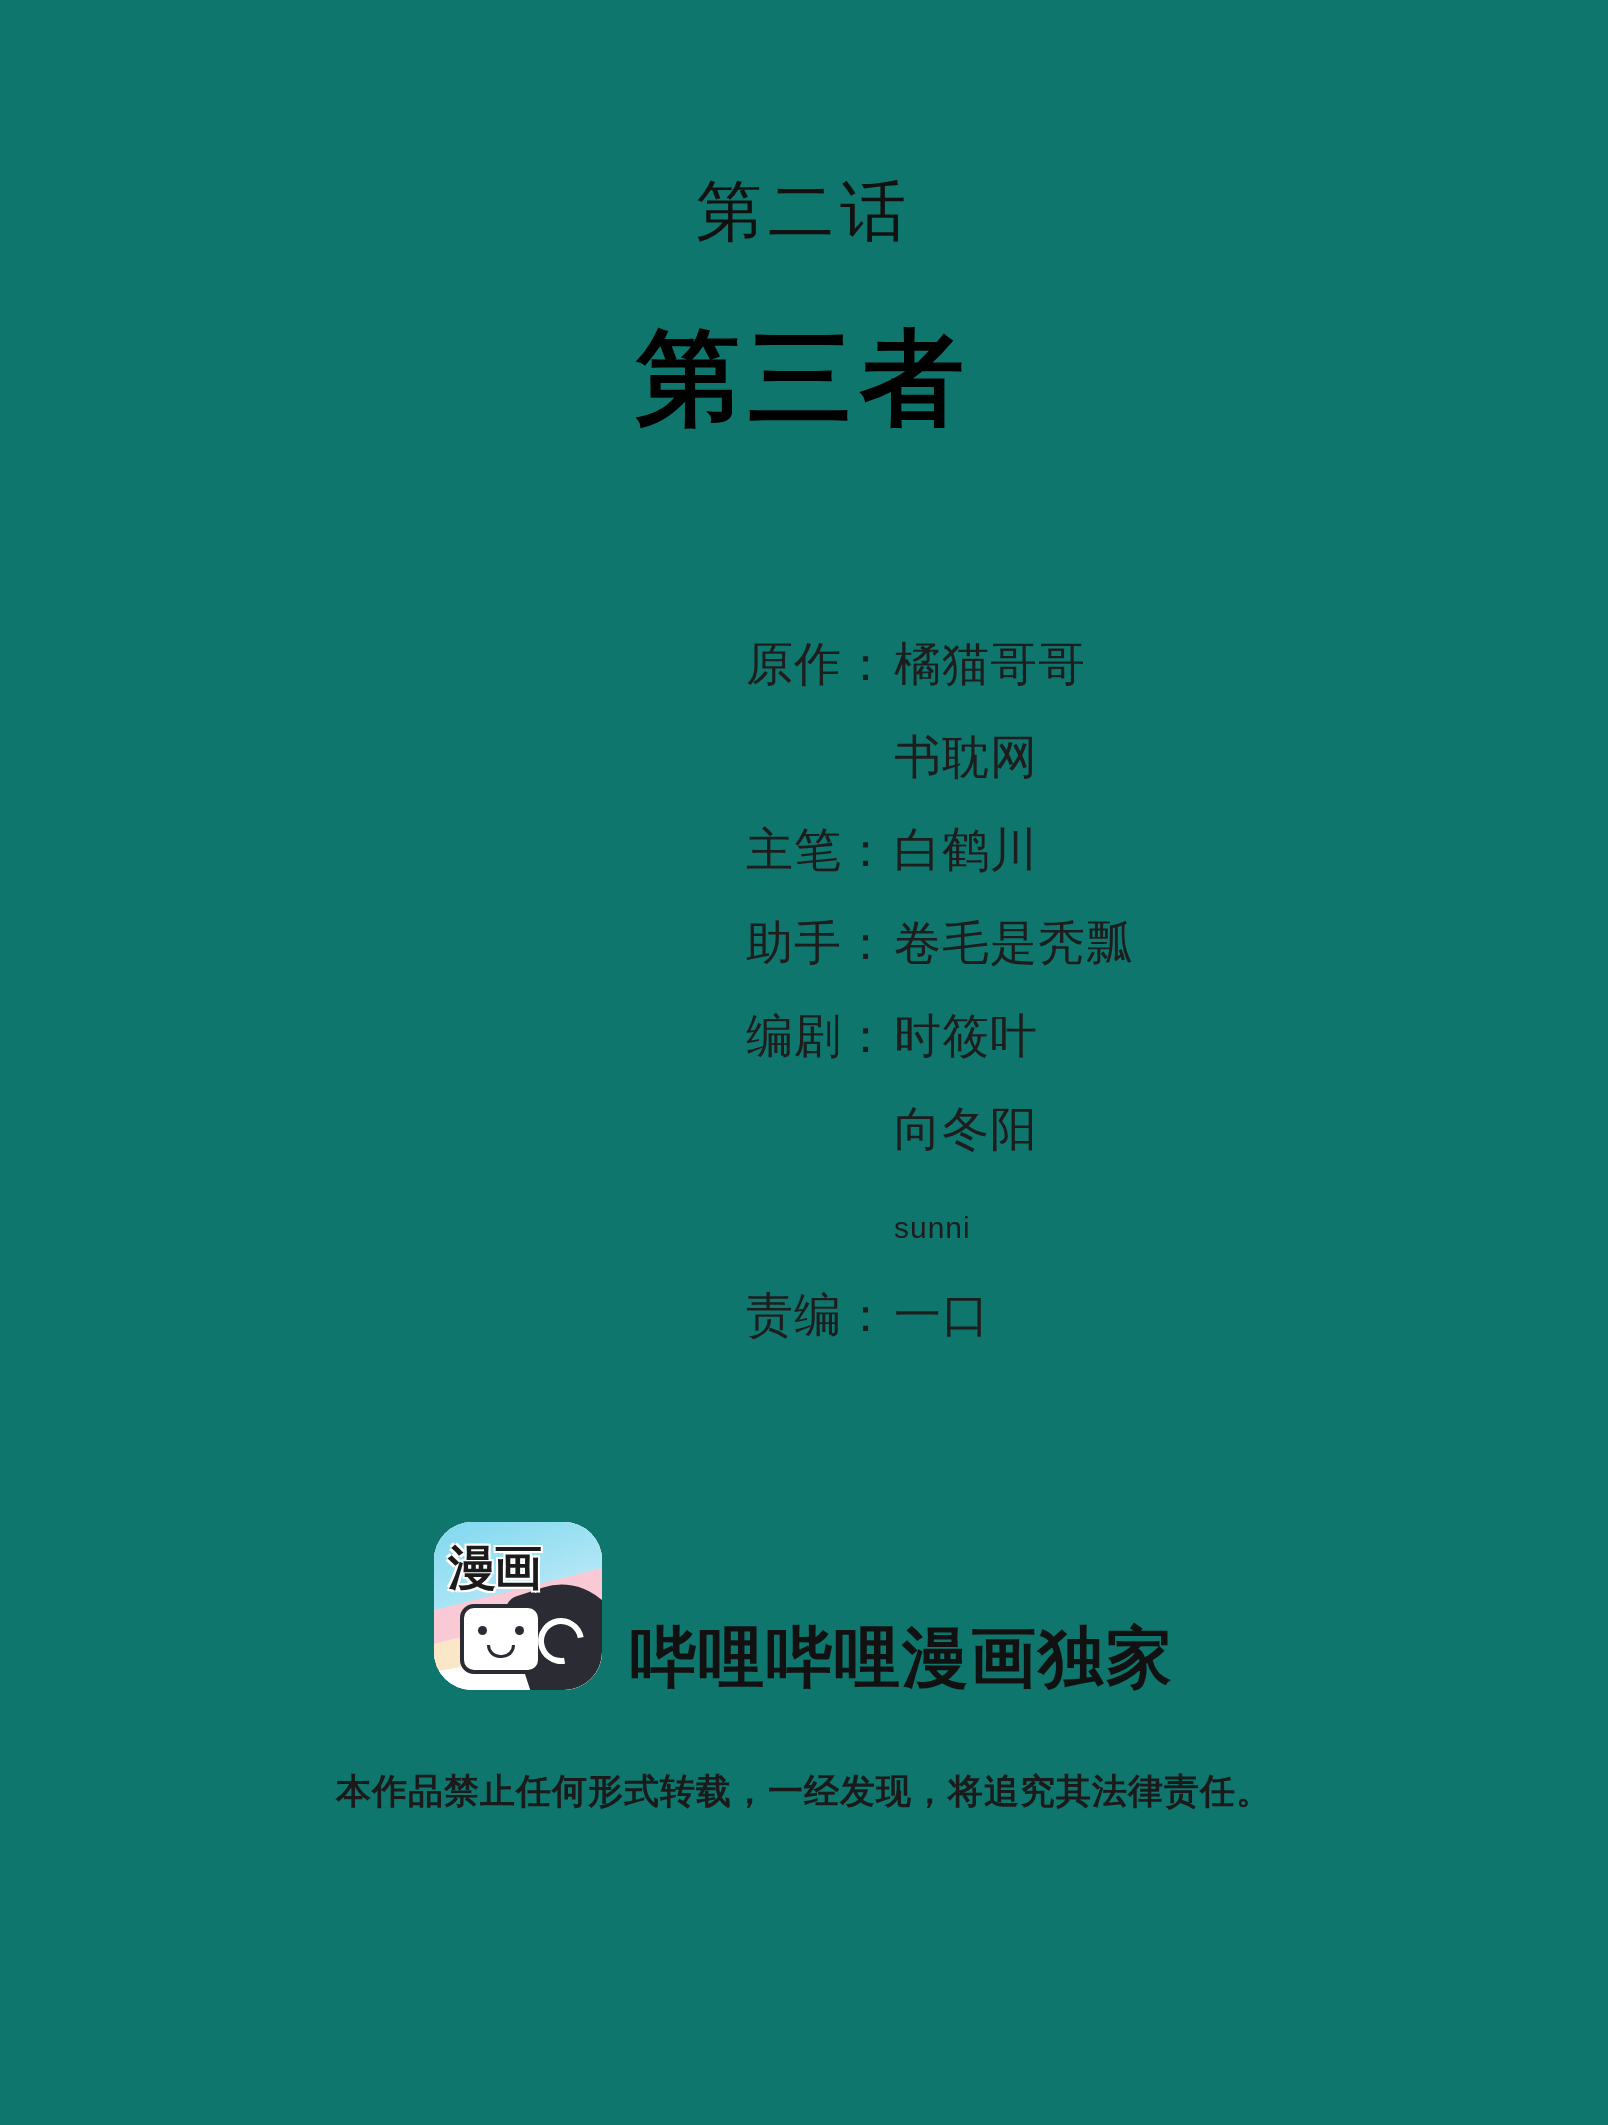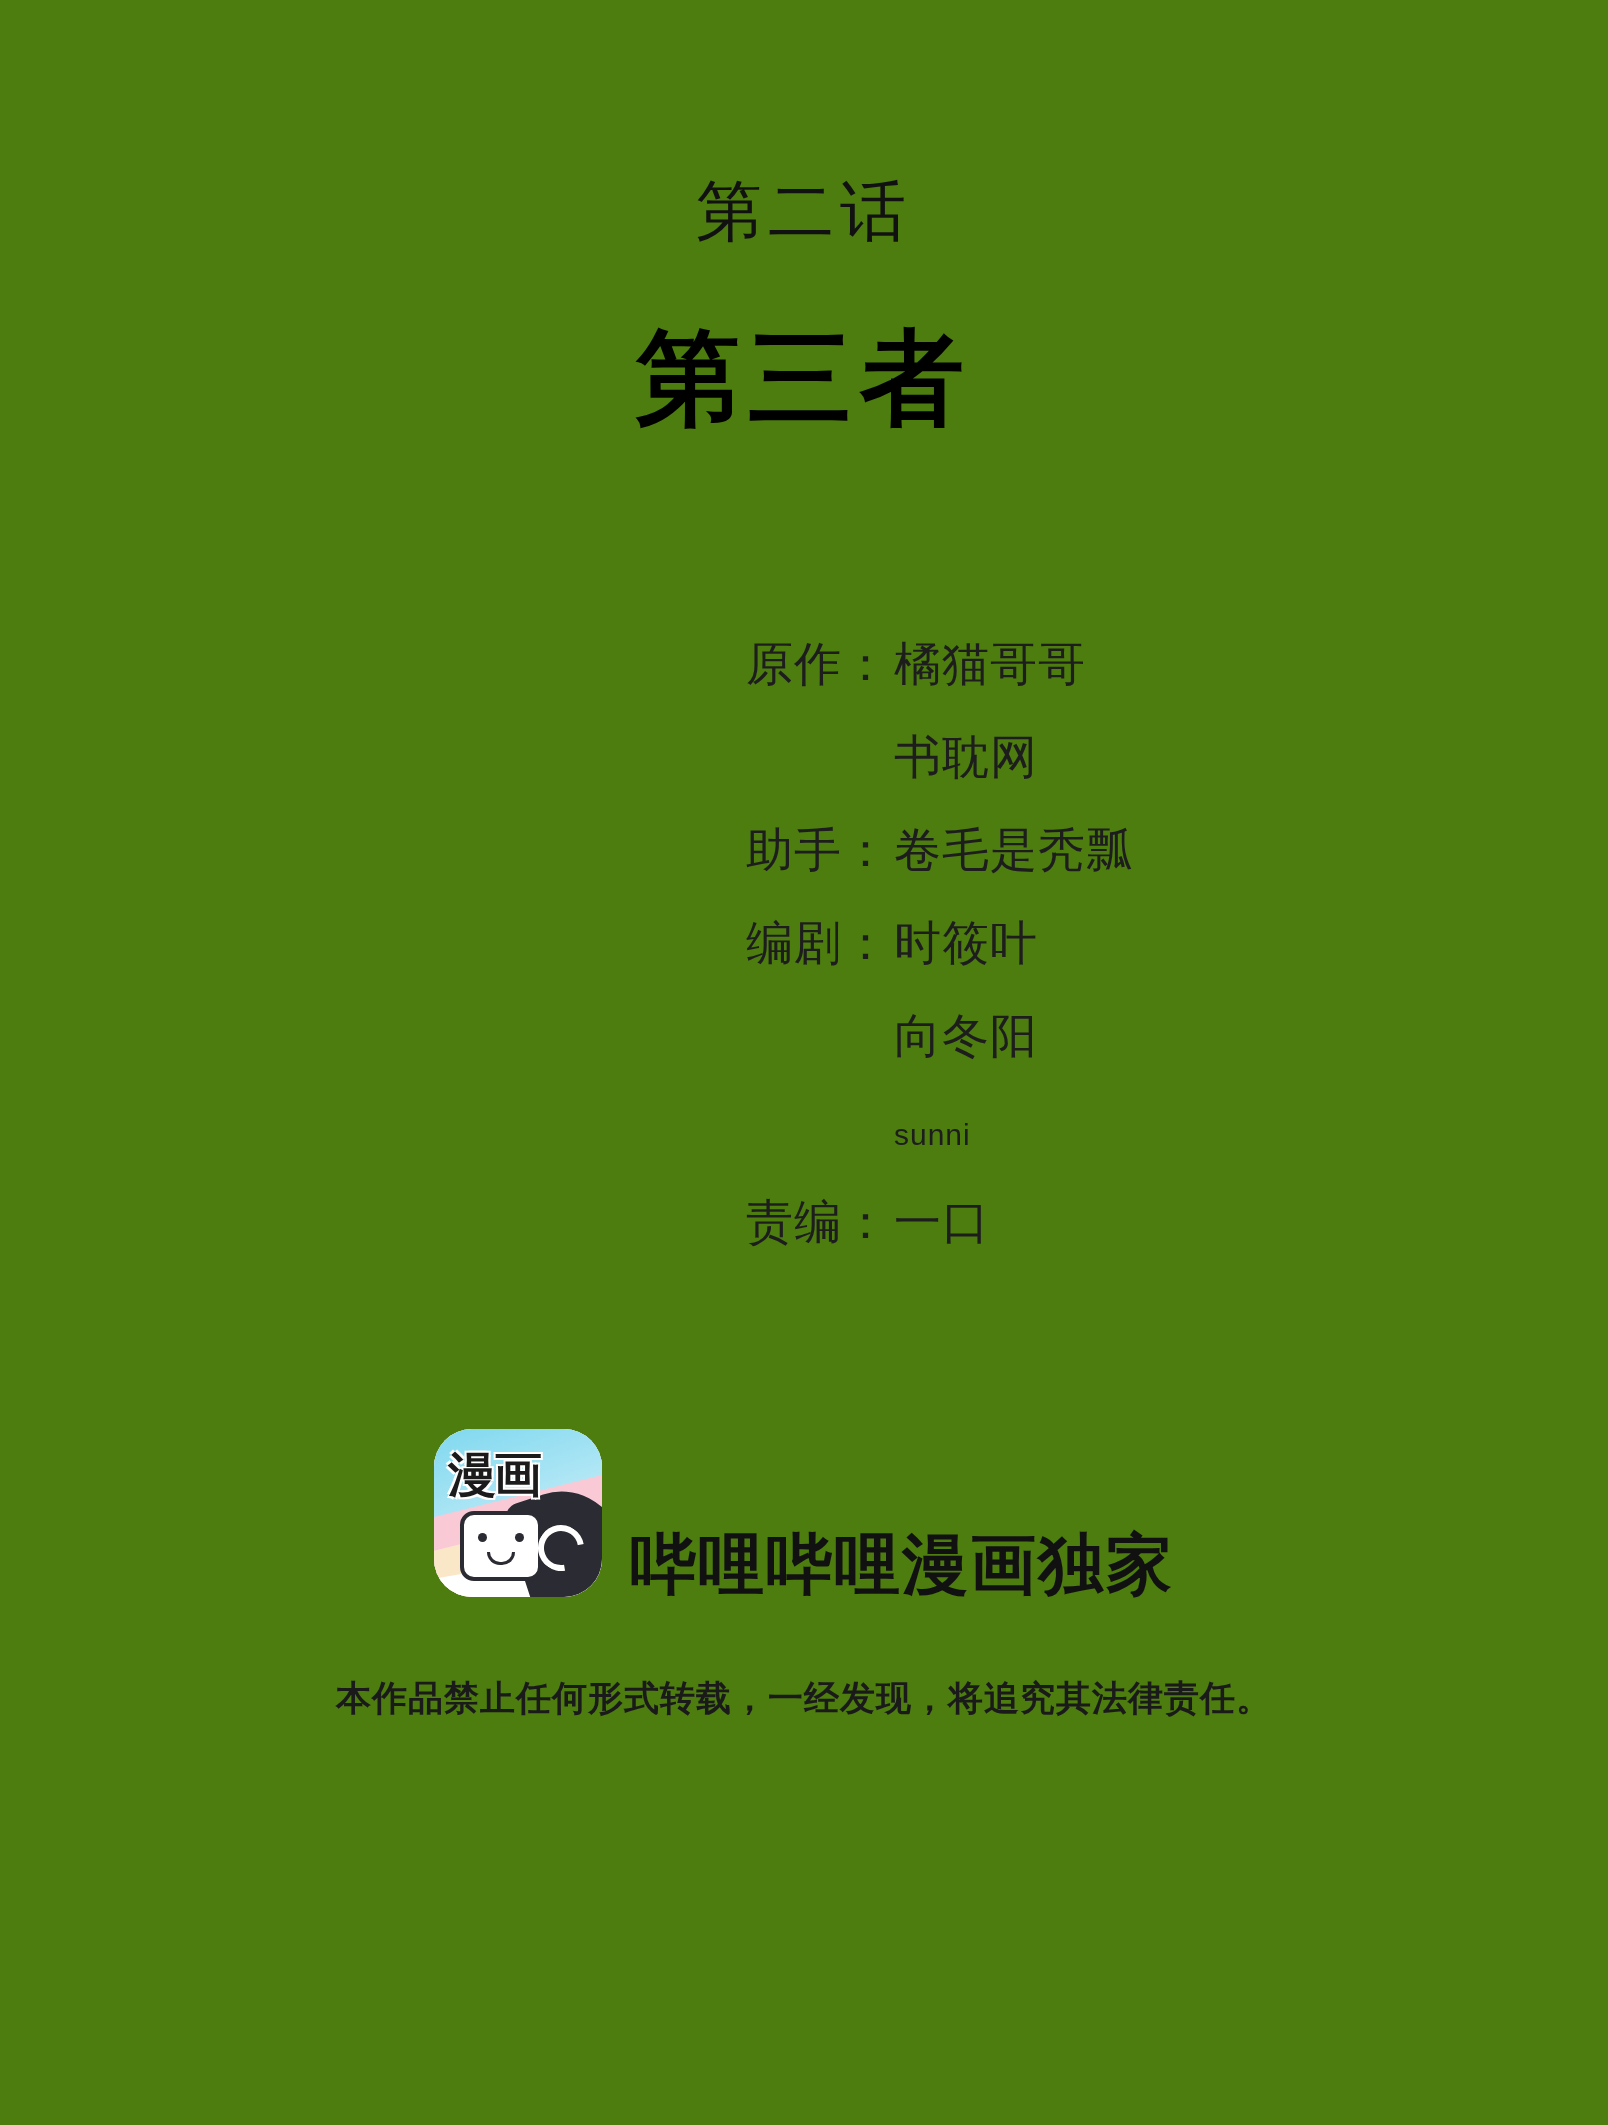--- a/index.html
+++ b/index.html
@@ -13,21 +13,21 @@
     font-family: "Liberation Sans", "DejaVu Sans", sans-serif;
     color: #1a1a1a;
     position: relative;
     overflow: hidden;
   }
 
   .page {
     width: 1608px;
     height: 2125px;
     position: relative;
-    background: #4d7c0f;
+    background: #0f766e;
     display: flex;
     flex-direction: column;
     align-items: center;
   }
 
   
   .chapter-number {
     margin-top: 178px;
     font-size: 66px;
     line-height: 1;
@@ -211,20 +211,24 @@
     <div class="credit-row">
       <span class="credit-label">原作：</span>
       <span class="credit-value">橘猫哥哥</span>
     </div>
 
     <div class="credit-row">
       <span class="credit-label empty">原作：</span>
       <span class="credit-value">书耽网</span>
     </div>
 
+    <div class="credit-row">
+      <span class="credit-label">主笔：</span>
+      <span class="credit-value">白鹤川</span>
+    </div>
 
     <div class="credit-row">
       <span class="credit-label">助手：</span>
       <span class="credit-value">卷毛是秃瓢</span>
     </div>
 
     <div class="credit-row">
       <span class="credit-label">编剧：</span>
       <span class="credit-value">时筱叶</span>
     </div>

